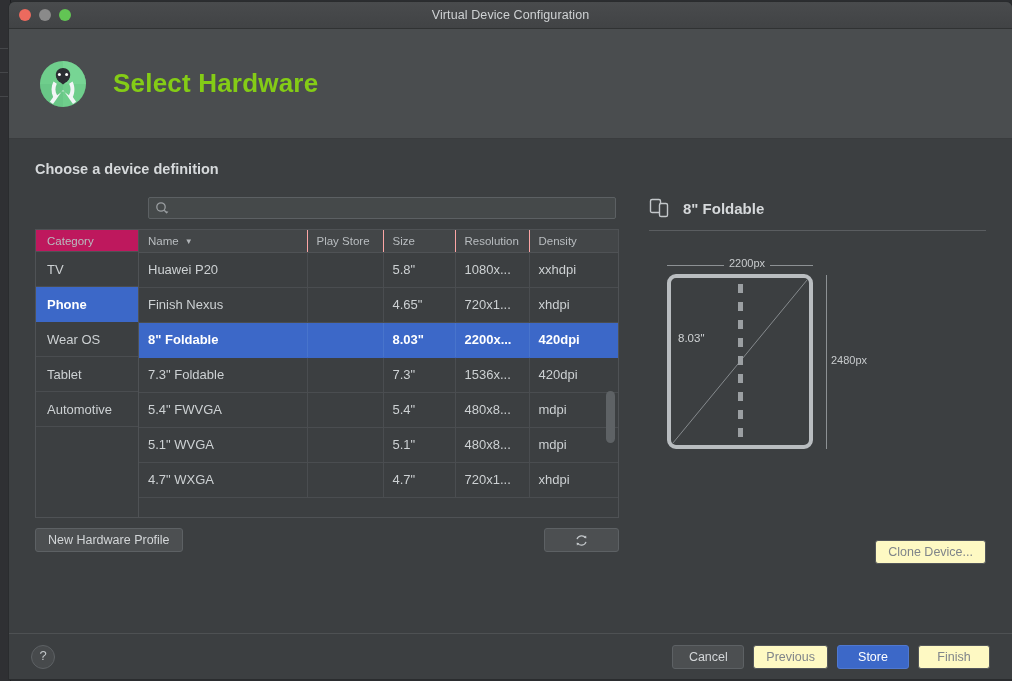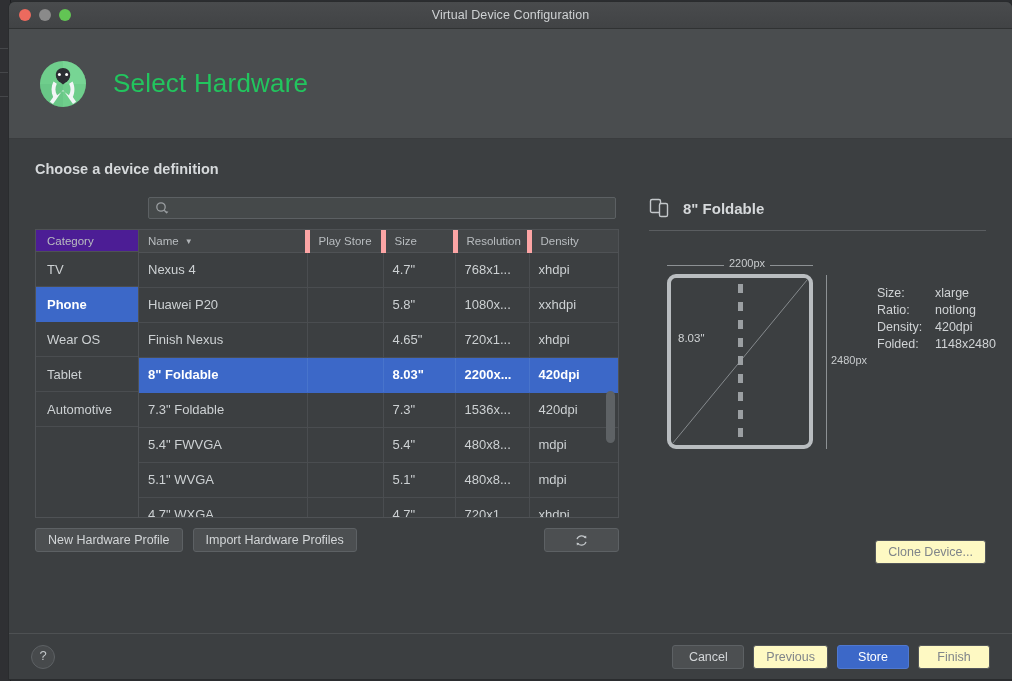--- a/index.html
+++ b/index.html
@@ -89,22 +89,22 @@
     padding-left: 26px;
     box-sizing: border-box;
   }
   .logo {
     width: 56px; height: 56px;
     flex: none;
     margin-right: 22px;
   }
   .header-title {
     font-size: 26px;
-    color: #22c55e;
-    font-weight: 400;
+    color: #84cc16;
+    font-weight: 700;
     letter-spacing: 0.2px;
   }
 
   
   .body {
     position: relative;
     height: 495px;
     background: #3c3f41;
     padding: 22px 26px 0 26px;
     box-sizing: border-box;
@@ -168,21 +168,21 @@
     background: #3c3f41;
     box-sizing: border-box;
     height: 289px;
   }
   .cat-head {
     height: 22px;
     line-height: 22px;
     padding-left: 11px;
     font-size: 11.5px;
     color: #b9bdc0;
-    background: #4c1d95;
+    background: #be185d;
     border-bottom: 1px solid #4f5255;
     box-sizing: border-box;
   }
   .cat-item {
     height: 35px;
     line-height: 35px;
     padding-left: 11px;
     font-size: 13px;
     color: #cdd1d3;
     border-bottom: 1px solid #4a4d50;
@@ -209,21 +209,21 @@
     overflow: hidden;
   }
   table.devices {
     border-collapse: collapse;
     width: 100%;
     table-layout: fixed;
   }
   table.devices th {
     height: 22px;
     background: #434648;
-    border-right: 5px solid #fca5a5;
+    border-right: 1px solid #fca5a5;
     border-bottom: 1px solid #4f5255;
     font-size: 11.5px;
     font-weight: normal;
     color: #b9bdc0;
     text-align: left;
     padding-left: 9px;
     box-sizing: border-box;
   }
   table.devices th:last-child { border-right: none; }
   table.devices td {
@@ -532,27 +532,20 @@
                       <span>Name</span><span class="sort-arrow">▼</span>
                     </th>
                     <th>Play Store</th>
                     <th>Size</th>
                     <th>Resolution</th>
                     <th>Density</th>
                   </tr>
                 </thead>
                 <tbody>
                   <tr class="row">
-                    <td>Nexus 4</td>
-                    <td></td>
-                    <td>4.7"</td>
-                    <td>768x1...</td>
-                    <td>xhdpi</td>
-                  </tr>
-                  <tr class="row">
                     <td>Huawei P20</td>
                     <td></td>
                     <td>5.8"</td>
                     <td>1080x...</td>
                     <td>xxhdpi</td>
                   </tr>
                   <tr class="row">
                     <td>Finish Nexus</td>
                     <td></td>
                     <td>4.65"</td>
@@ -597,21 +590,20 @@
                 </tbody>
               </table>
               <div class="vscroll">
                 <div class="vthumb"></div>
               </div>
             </div>
           </div>
 
           <div class="btn-row">
             <button class="btn">New Hardware Profile</button>
-            <button class="btn">Import Hardware Profiles</button>
             <div class="spacer-flex"></div>
             <button class="btn icon-btn">
               <svg width="15" height="15" viewBox="0 0 16 16">
                 <path d="M12.5 5.3 A5.2 5.2 0 0 0 3.2 6.6" fill="none" stroke="#c3c7ca" stroke-width="1.3"></path>
                 <path d="M3.5 10.7 A5.2 5.2 0 0 0 12.8 9.4" fill="none" stroke="#c3c7ca" stroke-width="1.3"></path>
                 <path d="M12.9 2.6 l0.3 3.1 l-3.0 -0.6 z" fill="#c3c7ca"></path>
                 <path d="M3.1 13.4 l-0.3 -3.1 l3.0 0.6 z" fill="#c3c7ca"></path>
               </svg>
             </button>
           </div>
@@ -634,38 +626,20 @@
               <svg class="diag-svg" viewBox="0 0 146 175" preserveAspectRatio="none">
                 <line x1="2" y1="173" x2="144" y2="2" stroke="#8a8e91" stroke-width="1"></line>
               </svg>
               <div class="fold-line"></div>
             </div>
             <div class="diag-label">8.03"</div>
 
             <div class="dim-right-line"></div>
             <div class="dim-right-label">2480px</div>
 
-            <div class="specs">
-              <div class="srow">
-                <span class="skey">Size:</span>
-                <span class="sval">xlarge</span>
-              </div>
-              <div class="srow">
-                <span class="skey">Ratio:</span>
-                <span class="sval">notlong</span>
-              </div>
-              <div class="srow">
-                <span class="skey">Density:</span>
-                <span class="sval">420dpi</span>
-              </div>
-              <div class="srow">
-                <span class="skey">Folded:</span>
-                <span class="sval">1148x2480</span>
-              </div>
-            </div>
 
             <div class="clone-wrap">
               <button class="btn disabled">Clone Device...</button>
             </div>
           </div>
         </div>
 
       </div>
     </div>
 

